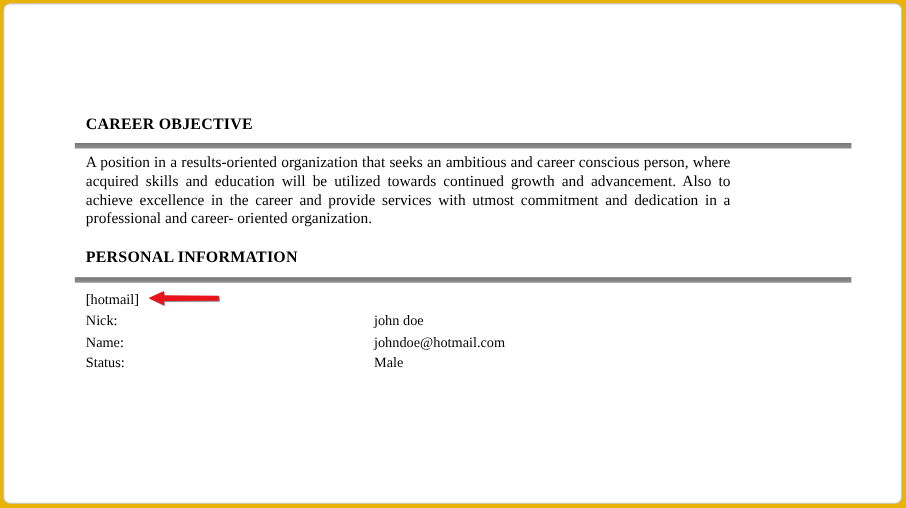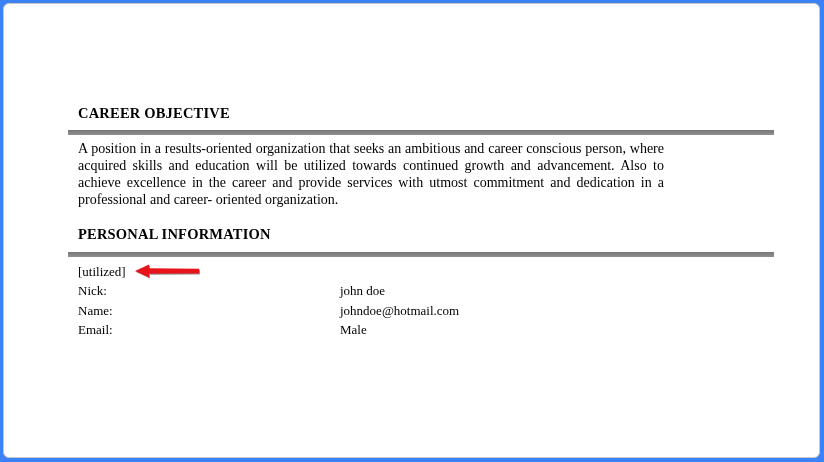--- a/index.html
+++ b/index.html
@@ -5,21 +5,21 @@
   html, body {
     margin: 0;
     padding: 0;
     background: #ffffff;
     font-family: "Liberation Serif", serif;
   }
   .screen {
     position: relative;
     width: 824px;
     height: 462px;
-    background: #3b82f6;
+    background: #eab308;
     overflow: hidden;
   }
   .page-border {
     position: absolute;
     left: 3px;
     top: 3px;
     right: 4px;
     bottom: 4px;
     border: 1px solid #c8c8c8;
     border-radius: 6px;
@@ -97,37 +97,37 @@
 
   <p class="objective-paragraph">A position in a results-oriented organization that seeks an ambitious and career conscious person, where acquired skills and education will be utilized towards continued growth and advancement. Also to achieve excellence in the career and provide services with utmost commitment and dedication in a professional and career- oriented organization.</p>
 
   <h2 class="section-heading heading-personal">PERSONAL INFORMATION</h2>
 
   <div class="rule rule-2"></div>
 
   <div class="info-list">
 
     <div class="info-row">
-      <span class="info-value">[utilized]</span>
+      <span class="info-value">[hotmail]</span>
       <svg class="arrow-icon" width="66" height="14" viewBox="0 0 66 14">
         <polygon points="0,7 14,0.5 14,4.3 64,4.8 64,9.4 14,9.7 14,13.5" fill="#e8141c"></polygon>
       </svg>
     </div>
 
     <div class="info-row">
       <span class="info-label">Nick:</span>
       <span class="info-value">john doe</span>
     </div>
 
 
     <div class="info-row">
       <span class="info-label">Name:</span>
       <span class="info-value">johndoe@hotmail.com</span>
     </div>
 
     <div class="info-row">
-      <span class="info-label">Email:</span>
+      <span class="info-label">Status:</span>
       <span class="info-value">Male</span>
     </div>
 
 
   </div>
 </div>
 
 </body></html>

